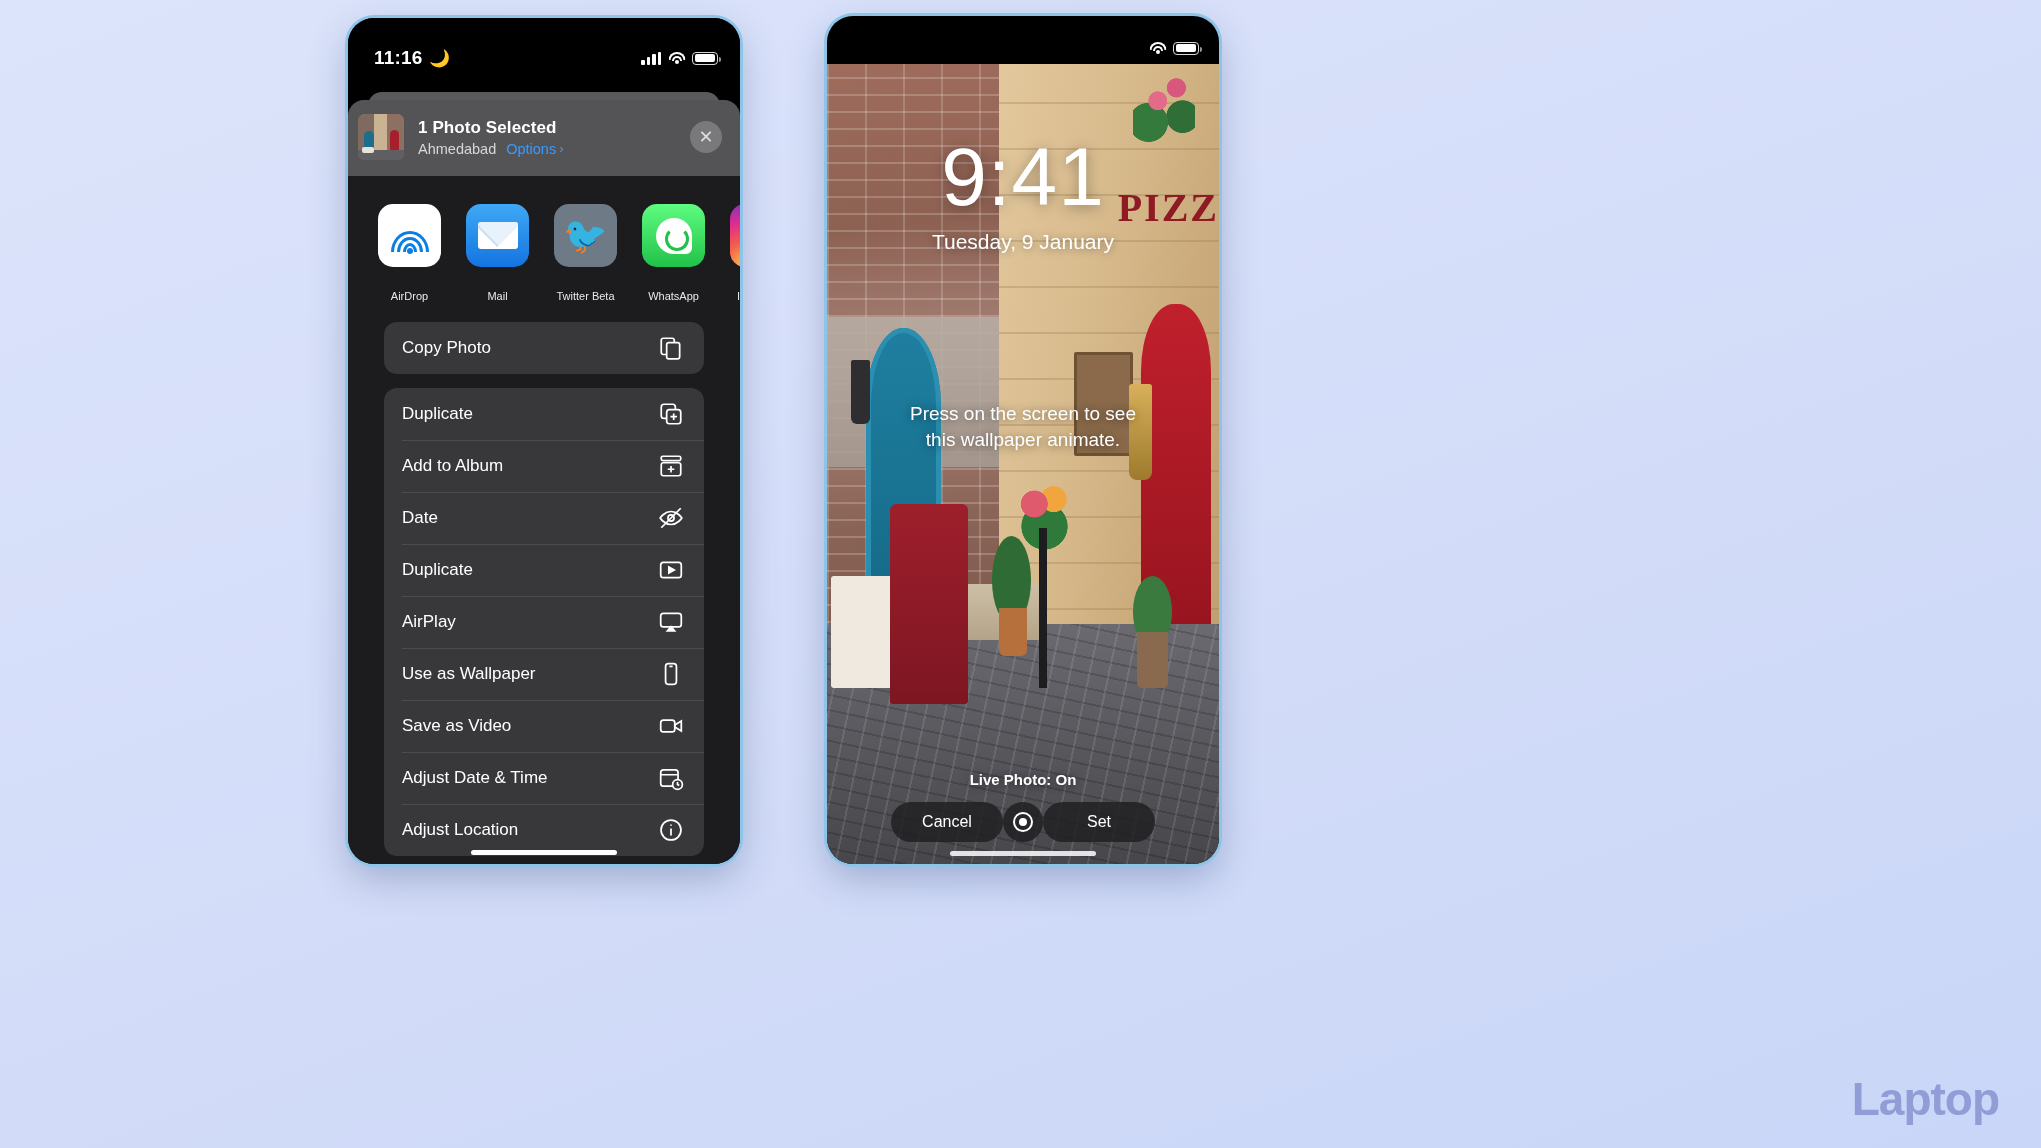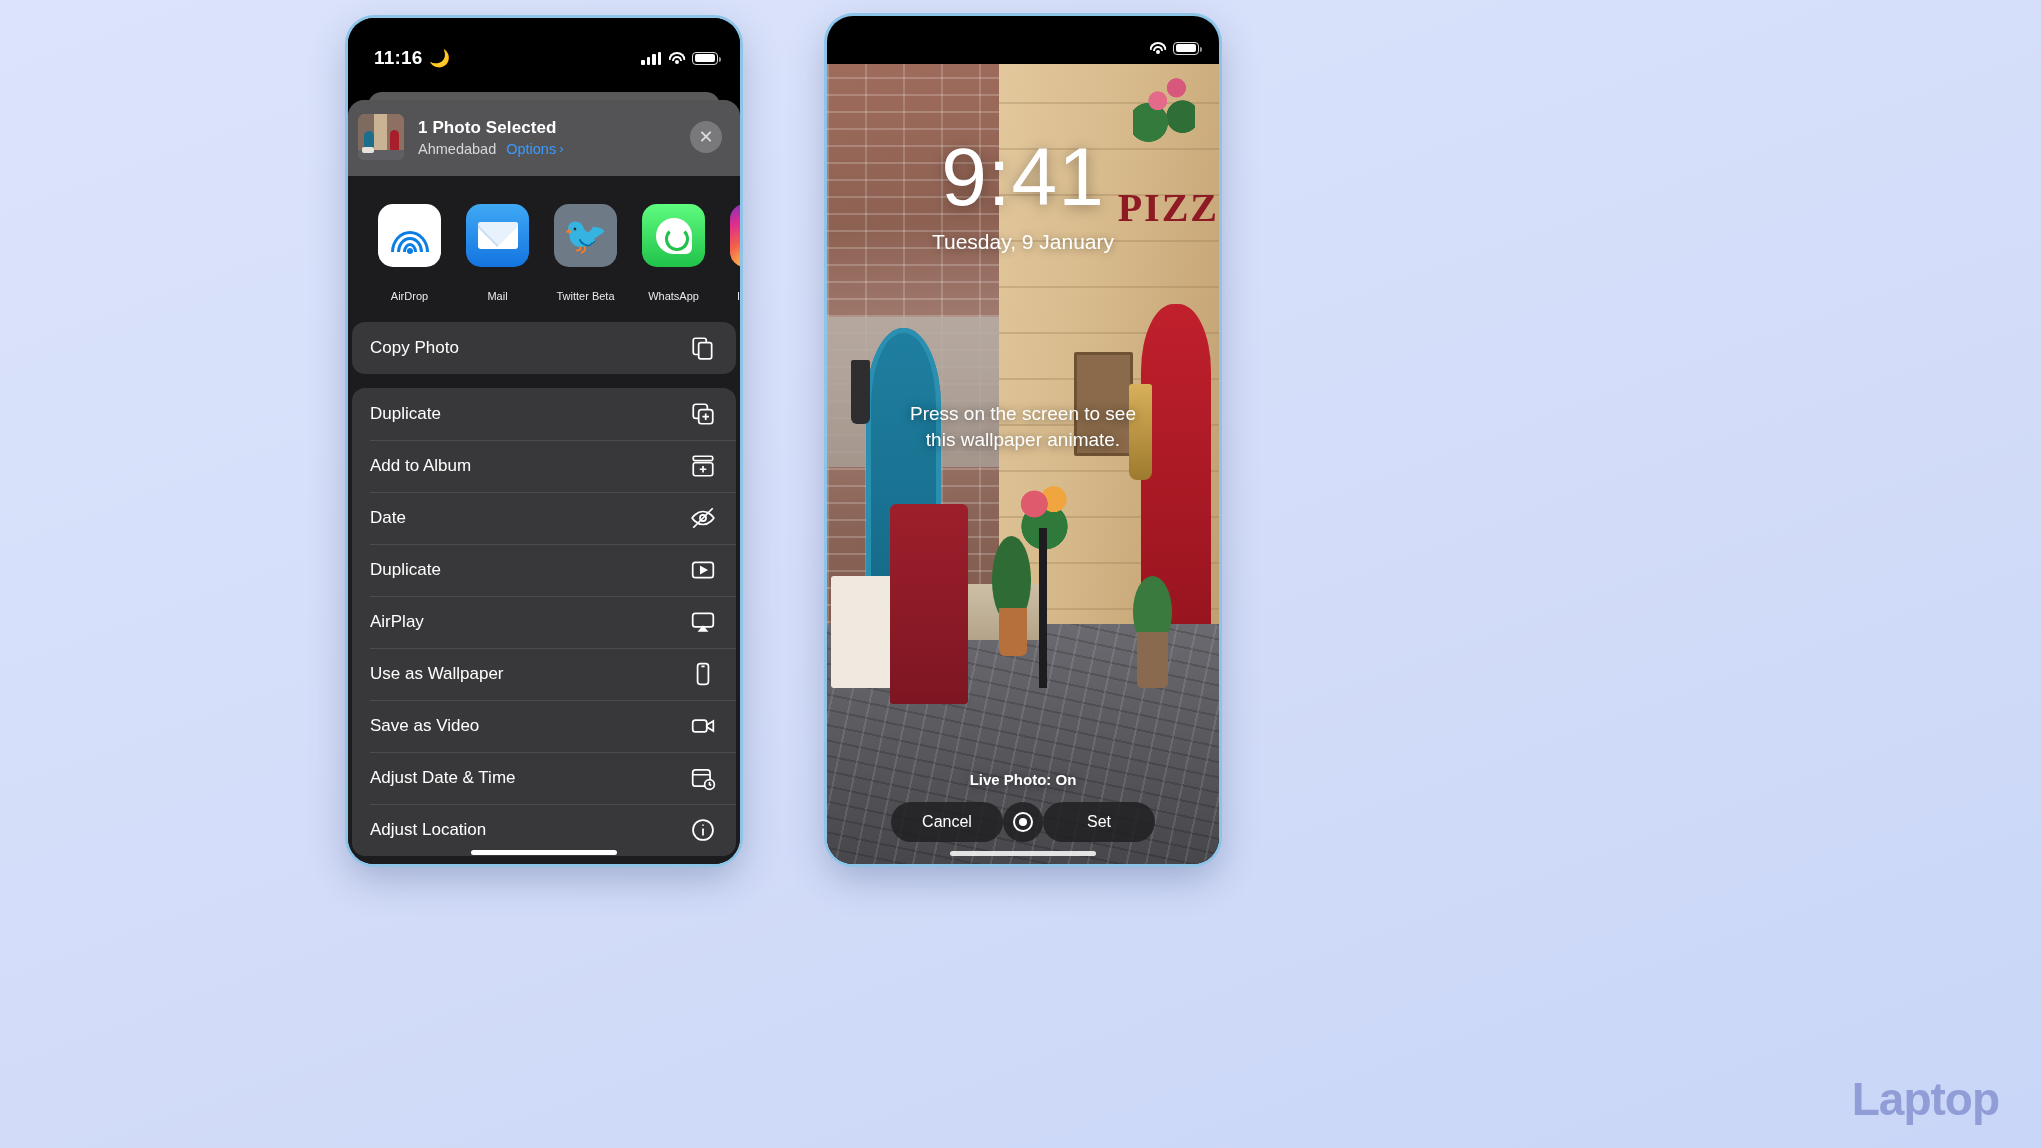--- a/index.html
+++ b/index.html
@@ -147,21 +147,21 @@
   .ic-whatsapp .ph { width: 36px; height: 36px; background: #fff;
                      border-radius: 50% 50% 6px 50%; position: relative; }
   .ic-whatsapp .ph::after { content: ""; position: absolute; left: 9px; top: 9px;
       width: 18px; height: 18px; border: 3px solid #21c24a; border-radius: 50%;
       border-top-color: transparent; }
 
   .ic-instagram { background: radial-gradient(circle at 28% 100%, #fdd14c 0%, #f35f4b 32%, #e02c8d 58%, #7b33c4 88%);
                   display: flex; align-items: center; justify-content: center; }
 
   
-  .actions-wrap { flex: 1; padding: 0 4px; overflow: hidden; }
+  .actions-wrap { flex: 1; padding: 0 36px; overflow: hidden; }
   .action-group { background: #38383a; border-radius: 13px; margin-bottom: 14px;
                   overflow: hidden; }
   .action-row {
     display: flex; align-items: center; justify-content: space-between;
     padding: 0 20px 0 18px; height: 52px; color: #fff; font-size: 17px;
     cursor: pointer; position: relative;
   }
   .action-row + .action-row::before {
     content: ""; position: absolute; left: 18px; right: 0; top: 0; height: 1px;
     background: rgba(255,255,255,.10);

